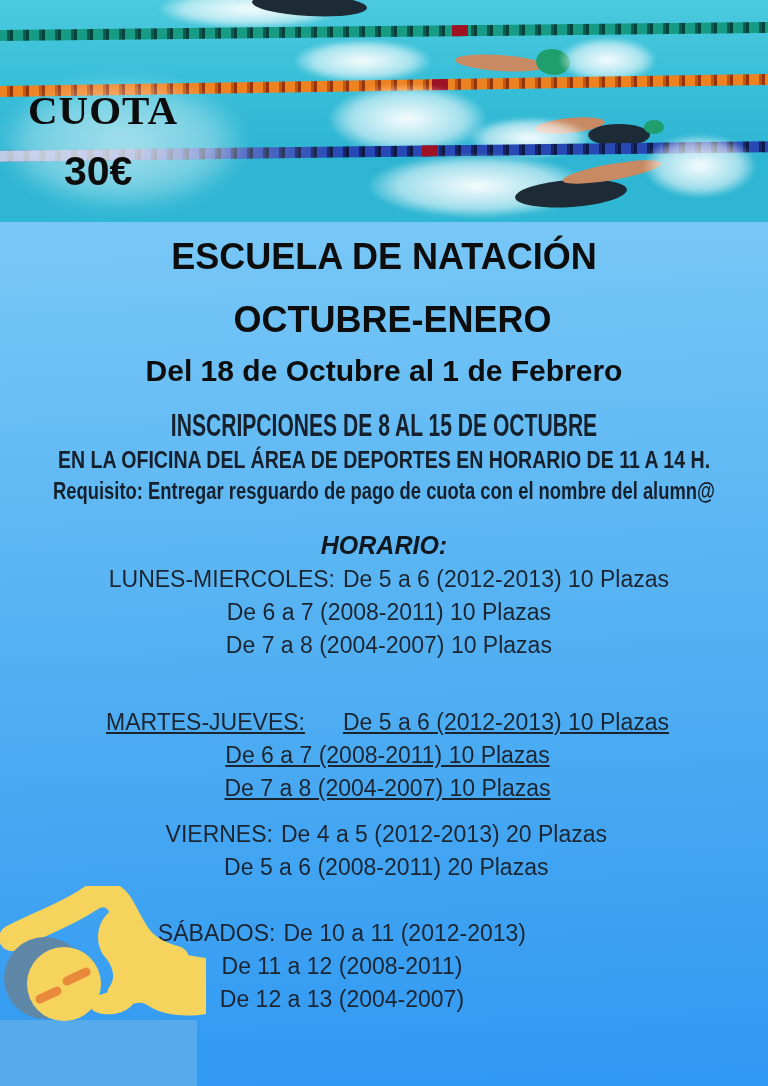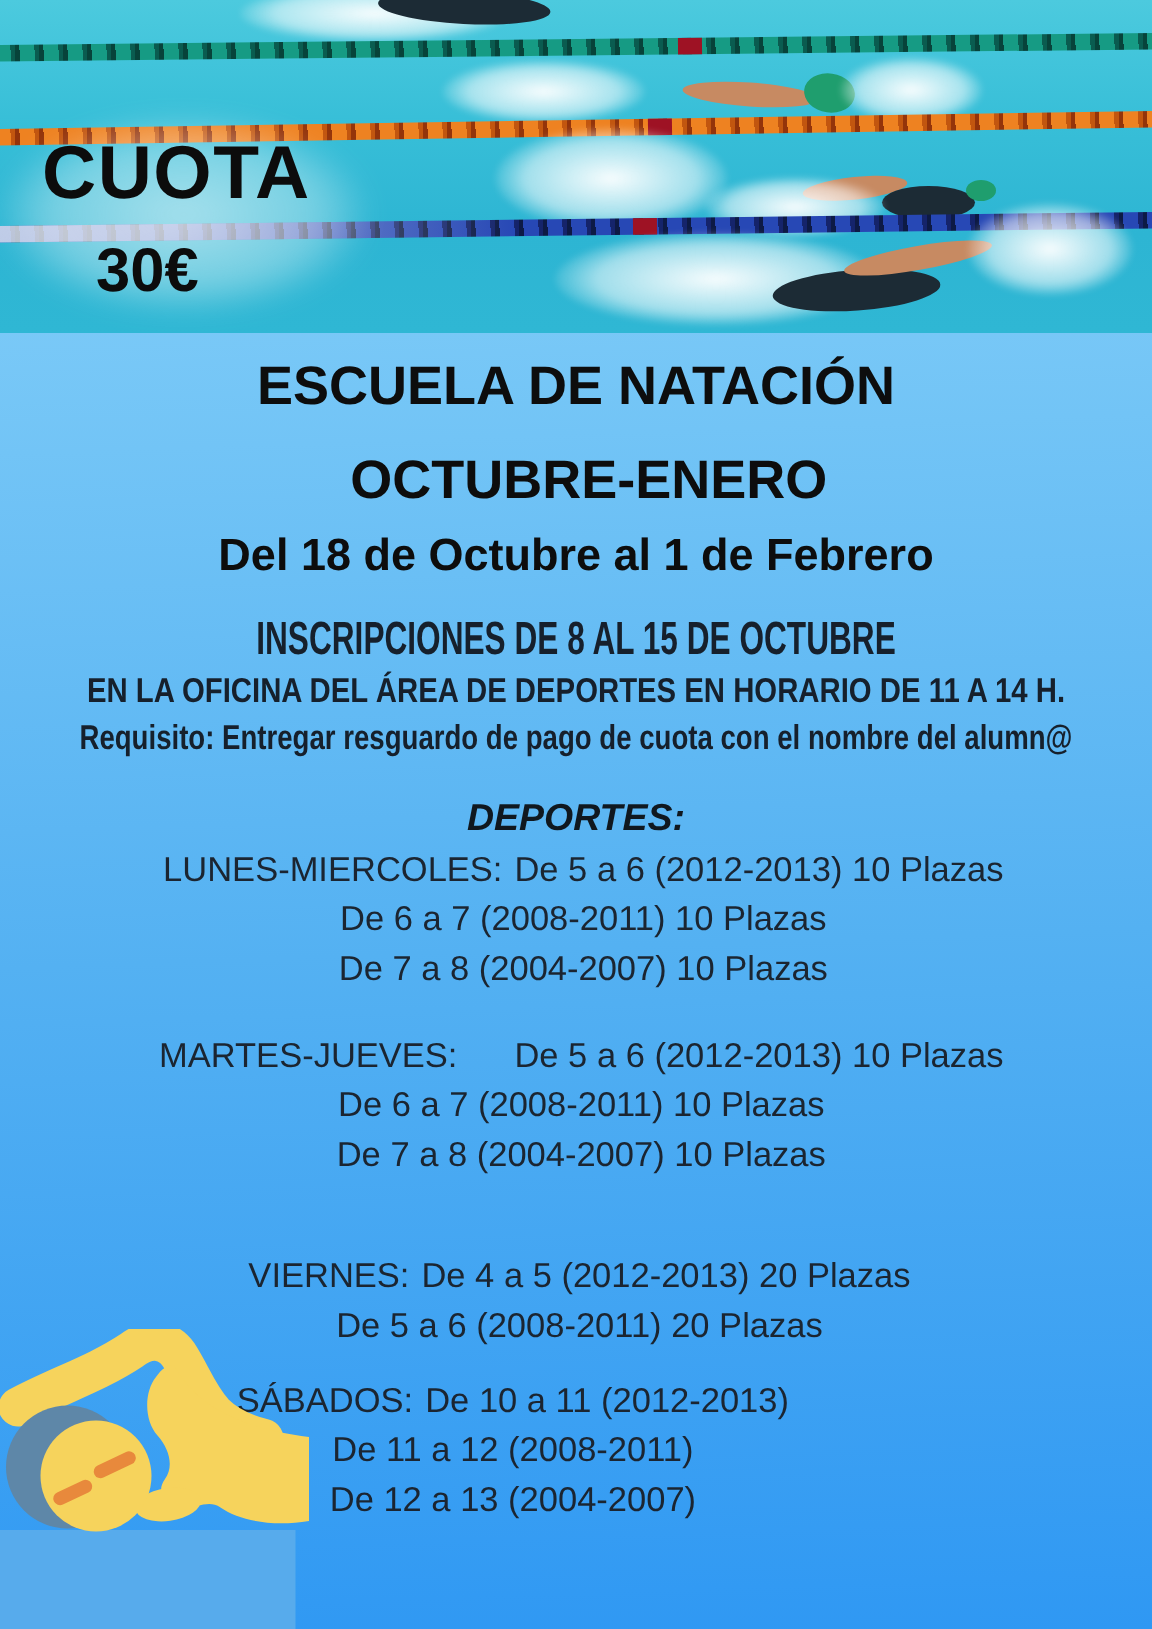--- a/index.html
+++ b/index.html
@@ -28,41 +28,41 @@
     background:linear-gradient(90deg,rgba(230,238,244,.8),rgba(230,238,244,0));}
   .rope-mark{position:absolute;top:0;width:16px;height:11px;background:#9e1224;}
   .splash{position:absolute;border-radius:50%;filter:blur(2px);
     background:radial-gradient(ellipse at center,rgba(255,255,255,.96) 0%,rgba(255,255,255,.55) 52%,rgba(255,255,255,0) 74%);}
   .haze{filter:blur(9px);opacity:.6;}
   .sw-body{position:absolute;background:#1c2b35;border-radius:50%;}
   .sw-skin{position:absolute;background:#c78a62;border-radius:50%;}
   .sw-cap{position:absolute;background:#1f9e6e;border-radius:50%;}
 
   .fee{position:absolute;left:28px;top:90px;font-weight:700;color:#0c0c0c;line-height:1;}
-  .fee-label{font-size:50px;letter-spacing:1px;}
+  .fee-label{font-size:41px;letter-spacing:1px;font-family:Liberation Serif, serif;}
   .fee-amount{font-size:41px;margin:20px 0 0 36px;}
 
   
   .title{font-weight:700;font-size:36px;line-height:54px;color:#0d0d0d;}
   .title1{top:230px;}
   .title2{top:293px;padding-left:17px;}
   .subtitle{top:352px;font-weight:700;font-size:30px;line-height:38px;color:#0d0d0d;}
 
   
   .stretch{position:absolute;left:50%;white-space:nowrap;font-weight:700;color:#16202c;}
   .reg1{top:408px;font-size:31px;transform:translateX(-50%) scaleX(.68);}
   .reg2{top:447px;font-size:23px;transform:translateX(-50%) scaleX(.85);}
   .reg3{top:478px;font-size:23px;transform:translateX(-50%) scaleX(.80);}
 
   
   .horarios{top:531px;font-size:25px;font-weight:700;font-style:italic;color:#10181f;}
   .group{position:absolute;text-align:center;font-size:23px;line-height:33px;color:#1b2531;white-space:nowrap;}
   .g1{top:563px;right:99px;}
-  .g2{top:687px;right:99px;}
-  .g3{top:818px;right:161px;margin-top:16px;}
+  .g2{top:706px;right:99px;text-decoration:underline;}
+  .g3{top:818px;right:161px;}
   .g4{top:917px;right:242px;}
   .glabel{margin-right:8px;}
   .g2 .glabel{margin-right:38px;}
 
   
   .water-block{position:absolute;left:0;top:1020px;width:197px;height:66px;background:#57ABEC;}
   .swimmer-svg{position:absolute;left:0;top:886px;width:206px;height:136px;}
 </style>
 </head>
 <body>
@@ -107,21 +107,21 @@
   </div>
 
   <div class="abs center title title1">ESCUELA DE NATACIÓN</div>
   <div class="abs center title title2">OCTUBRE-ENERO</div>
   <div class="abs center subtitle">Del 18 de Octubre al 1 de Febrero</div>
 
   <div class="stretch reg1">INSCRIPCIONES DE 8 AL 15 DE OCTUBRE</div>
   <div class="stretch reg2">EN LA OFICINA DEL ÁREA DE DEPORTES EN HORARIO DE 11 A 14 H.</div>
   <div class="stretch reg3">Requisito: Entregar resguardo de pago de cuota con el nombre del alumn@</div>
 
-  <div class="abs center horarios">DEPORTES:</div>
+  <div class="abs center horarios">HORARIO:</div>
 
   <div class="group g1">
     <div class="sline"><span class="glabel">LUNES-MIERCOLES:</span><span>De 5 a 6 (2012-2013) 10 Plazas</span></div>
     <div class="sline">De 6 a 7 (2008-2011) 10 Plazas</div>
     <div class="sline">De 7 a 8 (2004-2007) 10 Plazas</div>
   </div>
 
   <div class="group g2">
     <div class="sline"><span class="glabel">MARTES-JUEVES:</span><span>De 5 a 6 (2012-2013) 10 Plazas</span></div>
     <div class="sline">De 6 a 7 (2008-2011) 10 Plazas</div>

